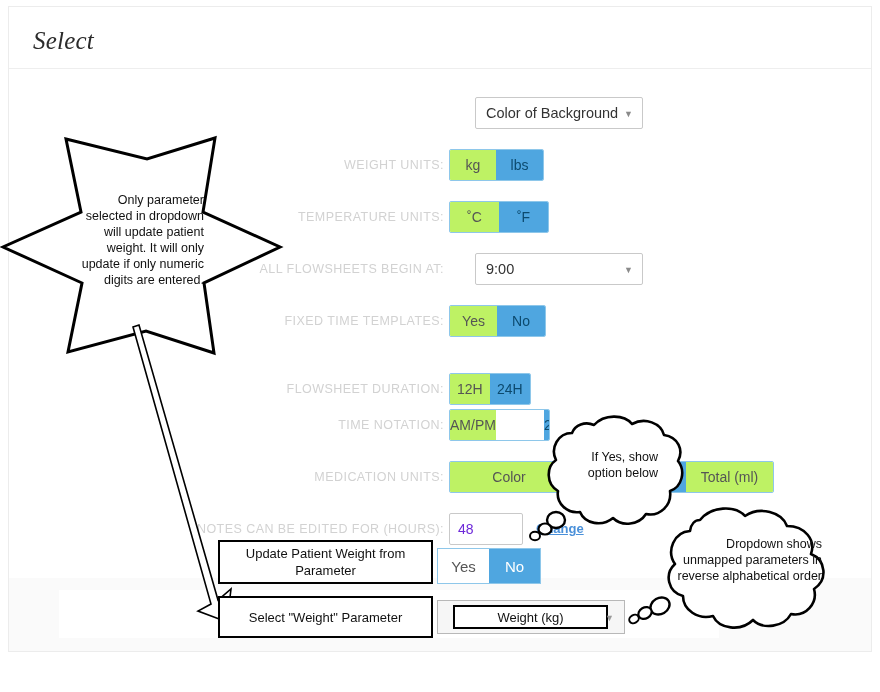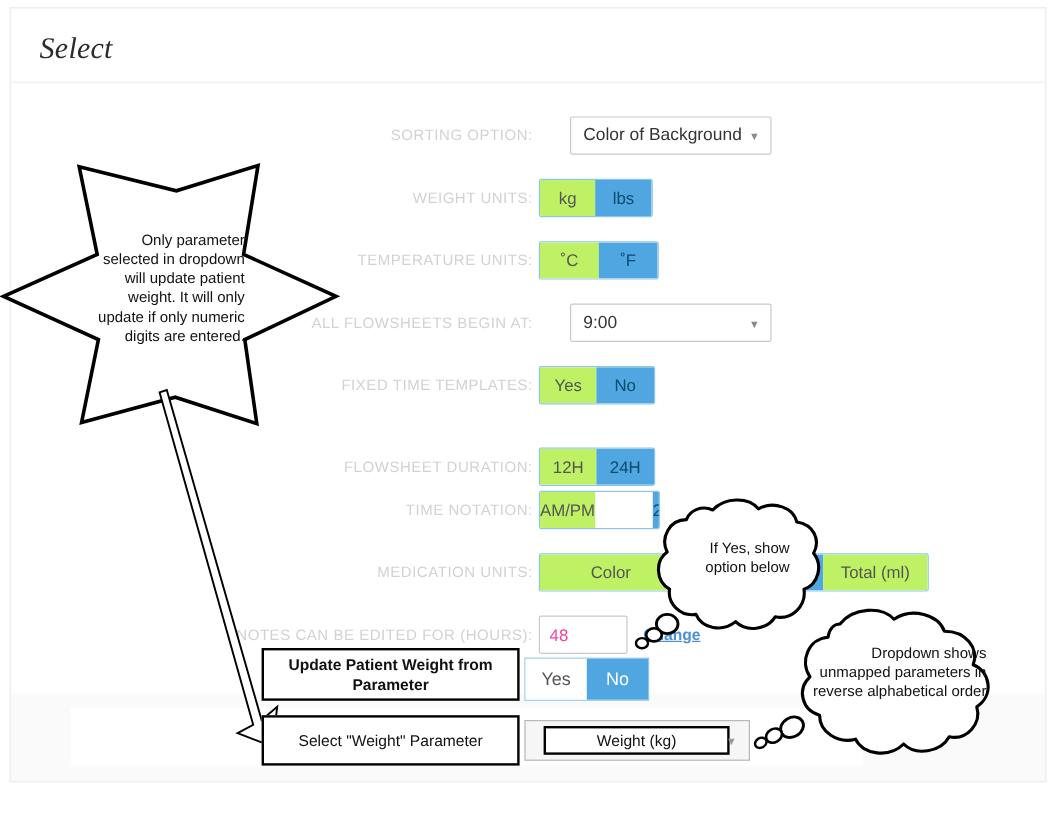--- a/index.html
+++ b/index.html
@@ -66,21 +66,21 @@
   .seg .opt{
     display:flex;align-items:center;justify-content:center;
     font-size:14px;color:#555;background:#bef264;height:100%;box-sizing:border-box;
   }
   .seg .opt.on{background:#4fa6e0;color:#0c4a6e;}
 
   
   .txt{
     position:absolute;left:440px;height:32px;width:74px;box-sizing:border-box;
     background:#fff;border:1px solid #c9c9c9;border-radius:2px;
-    font-size:14px;color:#ec4899;line-height:30px;padding-left:8px;
+    font-size:14px;color:#6d28d9;line-height:30px;padding-left:8px;
   }
   .link{
     position:absolute;font-size:13px;color:#4a90d9;text-decoration:underline;
     line-height:32px;font-weight:bold;
   }
 
   
   .anno-box{
     position:absolute;border:2px solid #000;background:#fff;
     display:flex;align-items:center;justify-content:center;text-align:center;
@@ -125,21 +125,20 @@
 
   <div class="panel">
 
     <div class="panel-header">
       <div class="panel-title">Select</div>
     </div>
 
     <div class="form">
 
       <div class="row" style="top:28px;">
-        <div class="lbl">SORTING OPTION:</div>
         <div class="sel" style="width:168px;">
           <span>Color of Background</span>
           <span class="caret">▼</span>
         </div>
       </div>
 
       <div class="row" style="top:80px;">
         <div class="lbl">WEIGHT UNITS:</div>
         <div class="seg" style="width:95px;">
           <div class="opt" style="width:47px;">kg</div>
@@ -166,21 +165,21 @@
       <div class="row" style="top:236px;">
         <div class="lbl">FIXED TIME TEMPLATES:</div>
         <div class="seg" style="width:97px;">
           <div class="opt" style="width:48px;">Yes</div>
           <div class="opt on" style="width:49px;">No</div>
         </div>
       </div>
 
       <div class="row" style="top:304px;">
         <div class="lbl">FLOWSHEET DURATION:</div>
-        <div class="seg" style="width:97px;">
+        <div class="seg" style="width:82px;">
           <div class="opt" style="width:48px;">12H</div>
           <div class="opt on" style="width:49px;">24H</div>
         </div>
       </div>
 
       <div class="row" style="top:340px;">
         <div class="lbl">TIME NOTATION:</div>
         <div class="seg" style="width:101px;gap:48px;">
           <div class="opt" style="width:51px;">AM/PM</div>
           <div class="opt on" style="width:50px;">24:00</div>
@@ -202,21 +201,21 @@
         <div class="link" style="left:527px;">Change</div>
       </div>
 
     </div>
   </div>
 
   <div class="lower-strip">
     <div class="lower-card"></div>
   </div>
 
-  <div class="anno-box" style="left:218px;top:540px;width:215px;height:44px;font-weight:bold;">
+  <div class="anno-box" style="left:218px;top:540px;width:215px;height:44px;">
     <span>Update Patient Weight from Parameter</span>
   </div>
   <div class="anno-seg" style="left:437px;top:548px;width:104px;">
     <div class="opt" style="width:52px;">Yes</div>
     <div class="opt on" style="width:52px;">No</div>
   </div>
 
   <div class="anno-box" style="left:218px;top:596px;width:215px;height:42px;">
     <span>Select "Weight" Parameter</span>
   </div>

